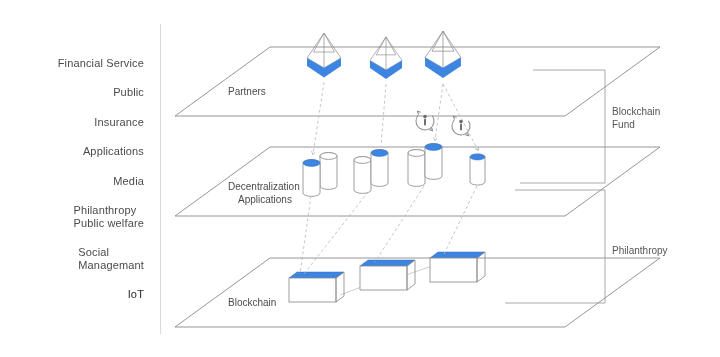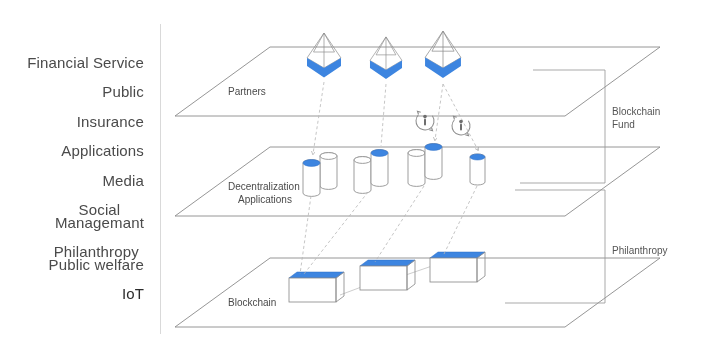--- a/index.html
+++ b/index.html
@@ -15,23 +15,23 @@
 
   
   .sidebar{
     position:absolute;left:0;top:0;width:158px;height:357px;
     display:flex;flex-direction:column;
     justify-content:center;align-items:flex-end;
     padding-right:14px;box-sizing:border-box;
   }
   .cat{
     color:#4a4a4a;
-    font-size:15px;
+    font-size:11px;
     line-height:12.5px;
-    text-align:center;
+    text-align:left;
     margin:8.5px 0;
     white-space:pre-line;
     letter-spacing:.15px;
   }
   .cat.bold{font-weight:400;color:#2b2b2b;}
 
   .divider{
     position:absolute;left:160px;top:24px;
     width:1px;height:310px;background:#d9d9d9;
   }
@@ -65,24 +65,24 @@
 <body>
 
 <div id="root">
 
   <div class="sidebar">
     <div class="cat">Financial Service</div>
     <div class="cat">Public</div>
     <div class="cat">Insurance</div>
     <div class="cat">Applications</div>
     <div class="cat">Media</div>
+    <div class="cat">Philanthropy
+Public welfare</div>
     <div class="cat">Social
 Managemant</div>
-    <div class="cat">Philanthropy
-Public welfare</div>
     <div class="cat bold">IoT</div>
   </div>
   <div class="divider"></div>
 
   <div class="bracket-label" id="lbl-fund">Blockchain
 Fund</div>
   <div class="bracket-label" id="lbl-comm">Philanthropy</div>
 
   <svg class="scene" viewBox="0 0 720 357">
     <defs>

